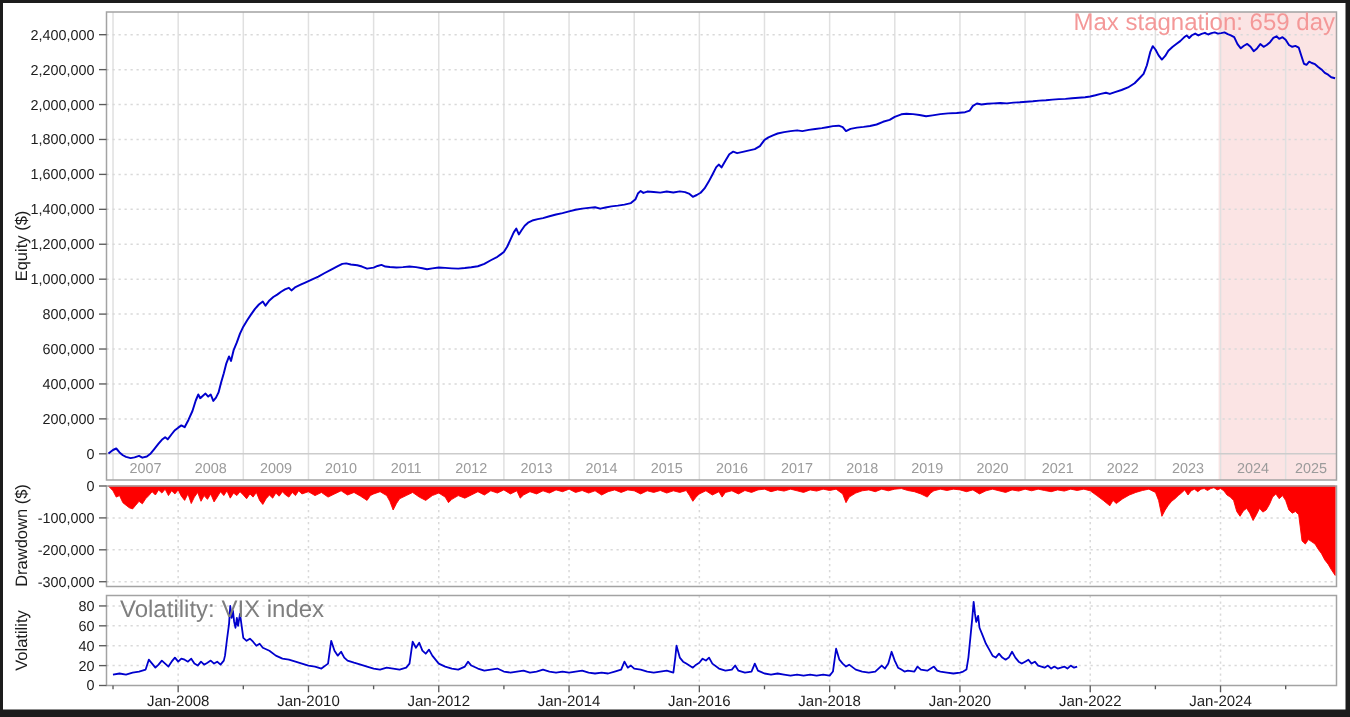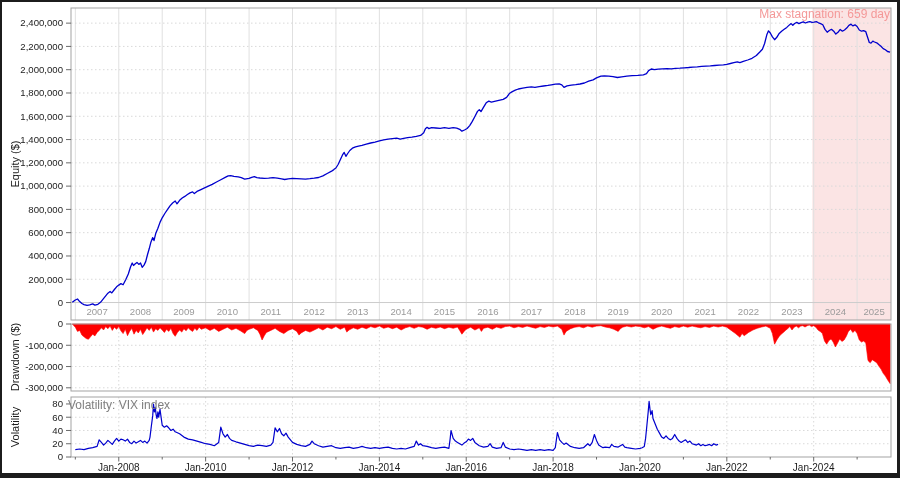--- a/index.html
+++ b/index.html
@@ -8,23 +8,23 @@
     font-family:"Liberation Sans",sans-serif;overflow:hidden;
   }
   svg{position:absolute;left:0;top:0;display:block;}
   .ylabel{
     position:absolute;font-size:11px;color:#1c1c1c;white-space:nowrap;
     transform:translate(-50%,-50%) rotate(-90deg);
   }
   #yl-equity{left:15px;top:164px;}
   #yl-drawdown{left:15px;top:357px;}
   #yl-volatility{left:15px;top:427px;}
-  .note{position:absolute;font-size:12px;white-space:nowrap;}
+  .note{position:absolute;font-size:16px;white-space:nowrap;}
   #stag-note{right:10px;top:7px;}
-  #vix-note{left:68px;top:398px;}
+  #vix-note{left:80px;top:398px;}
 </style>
 </head>
 <body>
 
 <div class="wrap">
   <svg id="chart-svg" width="900" height="478" viewBox="0 0 900 478">
       <rect x="0" y="0" width="900" height="478" fill="#ffffff"></rect>
       <rect x="812.3877118644087" y="8" width="78.61228813559126" height="312" fill="#fbe4e4"></rect>
       <line x1="75.34322033897912" x2="75.34322033897912" y1="8" y2="320" stroke-width="1" stroke="#e0e0e0"></line>
       <line x1="118.77542372880991" x2="118.77542372880991" y1="8" y2="320" stroke-width="1" stroke="#e0e0e0"></line>

